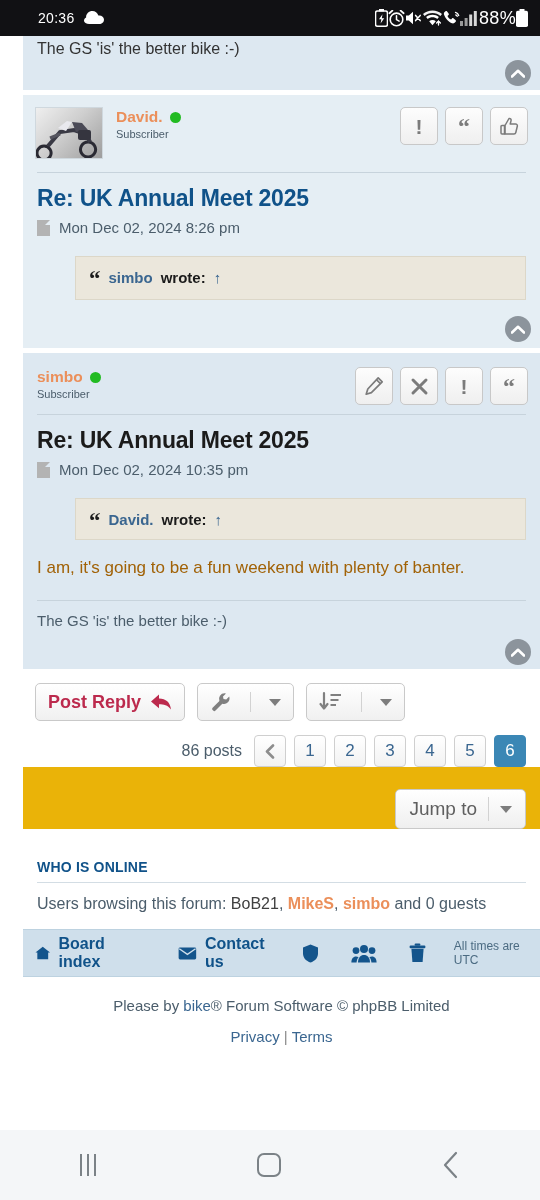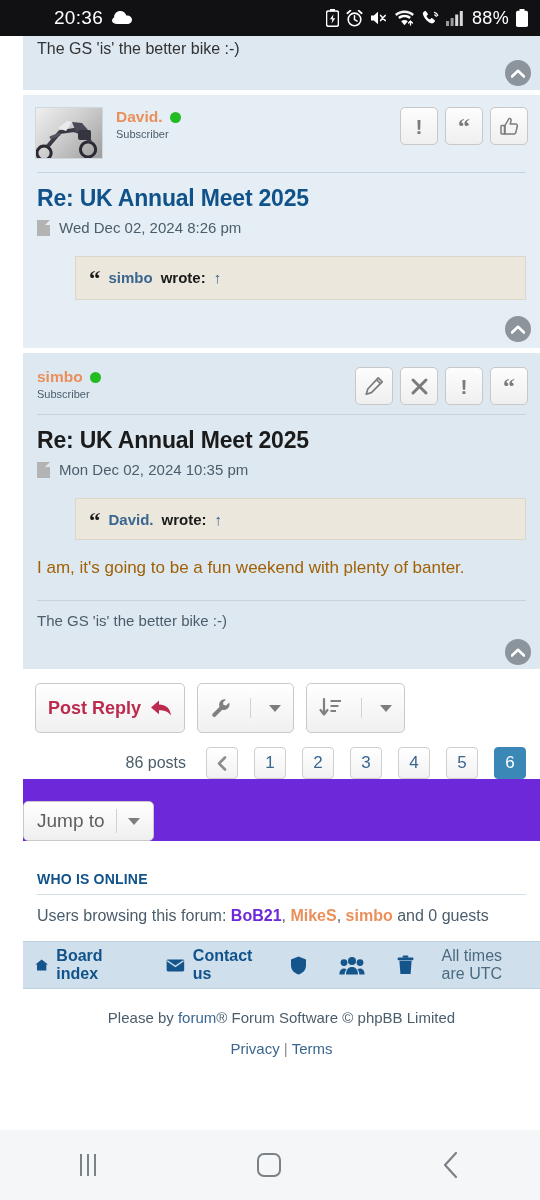--- a/index.html
+++ b/index.html
@@ -15,22 +15,22 @@
     height: 36px;
     background: #111114;
     color: #ffffff;
     display: flex;
     align-items: center;
     padding: 0 12px;
     font-size: 18px;
     letter-spacing: .3px;
   }
   .sb-left { display: flex; align-items: center; gap: 9px; margin-left: 26px; }
-  .sb-clock { font-size: 19px; font-weight: 400; margin-left: 16px; }
-  .sb-right { margin-left: auto; display: flex; align-items: center; gap: 7px; }
+  .sb-clock { font-size: 14px; font-weight: 400; }
+  .sb-right { margin-left: auto; display: flex; align-items: center; }
   .sb-icn { display: inline-flex; align-items: center; justify-content: center; }
   .sb-batt-pct { font-size: 18px; margin-left: 2px; }
 
   
   .page { background: #ffffff; padding-left: 23px; }
   .post {
     background: #dde8f1;
   }
   .post.alt { background: #e5eef4; }
   .post-sep { height: 5px; background: #ffffff; }
@@ -194,21 +194,21 @@
     background: #ffffff;
     padding: 14px 12px 0 12px;
     display: flex;
     gap: 12px;
     align-items: center;
   }
   .btn {
     border: 1px solid #c9c9c9;
     border-radius: 5px;
     background: linear-gradient(#ffffff, #f0f0f0);
-    height: 50px;
+    height: 38px;
     display: flex;
     align-items: center;
     padding: 0 12px;
     gap: 9px;
   }
   .btn-postreply .lbl {
     color: #bc2a4d;
     font-weight: bold;
     font-size: 18px;
   }
@@ -222,43 +222,44 @@
     border-right: 6px solid transparent;
     border-top: 7px solid #7d7d7d;
   }
 
   
   .pagination {
     background: #ffffff;
     display: flex;
     align-items: center;
     justify-content: flex-end;
-    gap: 16px;
+    gap: 8px;
     padding: 14px 14px 0 0;
   }
   .posts-count { font-size: 16px; color: #4b5d6b; margin-right: 4px; }
   .pgbtn {
     width: 32px; height: 32px;
     border: 1px solid #cfcfcf;
     border-radius: 4px;
     background: linear-gradient(#ffffff,#f2f2f2);
     display: flex; align-items: center; justify-content: center;
     font-size: 17px;
     color: #3a6690;
   }
   .pgbtn.active {
     background: #3b87b5;
     border-color: #3b87b5;
     color: #ffffff;
   }
   .pgbtn.prev { color: #8d8d8d; }
 
   .jumpto-row {
-    background: #6d28d9;
-    display: flex;
+    background: #eab308;
+    display: flex;
+    justify-content: flex-end;
     padding: 22px 14px 0 0;
   }
   .jumpto {
     border: 1px solid #c9c9c9;
     border-radius: 5px;
     background: linear-gradient(#ffffff,#efefef);
     height: 40px;
     display: flex;
     align-items: center;
     padding: 0 13px;
@@ -276,38 +277,38 @@
     color: #105289;
     letter-spacing: .2px;
     padding-bottom: 7px;
     border-bottom: 1px solid #d3dde4;
   }
   .wio-body {
     font-size: 16px;
     color: #4b5d6b;
     padding-top: 12px;
   }
-  .u-blue { color: #6d28d9; font-weight: bold; }
+  .u-blue { color: #404040; font-weight: normal; }
   .u-orange { color: #eb8f5a; font-weight: bold; }
 
   
   .footnav {
     margin-top: 16px;
     background: #cfdfeb;
     border-top: 1px solid #bdd2e0;
     border-bottom: 1px solid #bdd2e0;
     height: 48px;
     display: flex;
     align-items: center;
     padding: 0 12px;
     gap: 22px;
     color: #105289;
   }
   .fn-item { display: flex; align-items: center; gap: 8px; font-size: 16px; font-weight: bold; color: #105289; }
-  .fn-times { font-size: 16px; color: #4b6b82; font-weight: normal; margin-left: 6px; }
+  .fn-times { font-size: 12px; color: #4b6b82; font-weight: normal; margin-left: 6px; }
 
   .copyright {
     text-align: center;
     padding-top: 20px;
     font-size: 15px;
     color: #4b5d6b;
   }
   .copyright a { color: #3a6690; text-decoration: none; }
   .legal {
     text-align: center;
@@ -452,21 +453,21 @@
             <path d="M5.5 9.5 V18 H3 a1 1 0 0 1-1-1 V10.5 a1 1 0 0 1 1-1z" fill="none" stroke="#7b7b7b" stroke-width="1.5"></path>
             <path d="M6 9.5 L10 2.5 c1.6-.3 2.4 .9 2 2.4 L11.2 8 h5.3 c1.3 0 2.1 1 1.8 2.2 l-1.5 6.3 c-.2 .9-.9 1.5-1.8 1.5 H6z" fill="none" stroke="#7b7b7b" stroke-width="1.5" stroke-linejoin="round"></path>
           </svg>
         </div>
       </div>
     </div>
     <div class="hrule"></div>
     <div class="post-title">Re: UK Annual Meet 2025</div>
     <div class="post-date">
       <span class="page-icn"></span>
-      <span>Wed Dec 02, 2024 8:26 pm</span>
+      <span>Mon Dec 02, 2024 8:26 pm</span>
     </div>
     <div class="quotebox">
       <div class="quote-head">
         <span class="q-mark">“</span>
         <span class="q-user">simbo</span>
         <span>wrote:</span>
         <span class="q-arrow">↑</span>
       </div>
     </div>
     <div class="scrolltop-row" style="height:48px">
@@ -628,21 +629,21 @@
       <svg width="17" height="20" viewBox="0 0 17 20">
         <rect x="0.6" y="2.6" width="15.8" height="2.6" rx="1" fill="#14558c"></rect>
         <rect x="5.6" y="0.4" width="5.8" height="2.4" rx="1" fill="#14558c"></rect>
         <path d="M2.4 5.8 H14.6 L13.6 19 H3.4z" fill="#14558c"></path>
       </svg>
     </div>
     <span class="fn-times">All times are UTC</span>
   </div>
 
   <div class="copyright">
-    <span>Please by </span><a>forum</a><span>® Forum Software © phpBB Limited</span>
+    <span>Please by </span><a>bike</a><span>® Forum Software © phpBB Limited</span>
   </div>
   <div class="legal">
     <a>Privacy</a>
     <span class="sep">|</span>
     <a>Terms</a>
   </div>
 </div>
 
 <div class="navbar">
   <div class="nav-recent">

